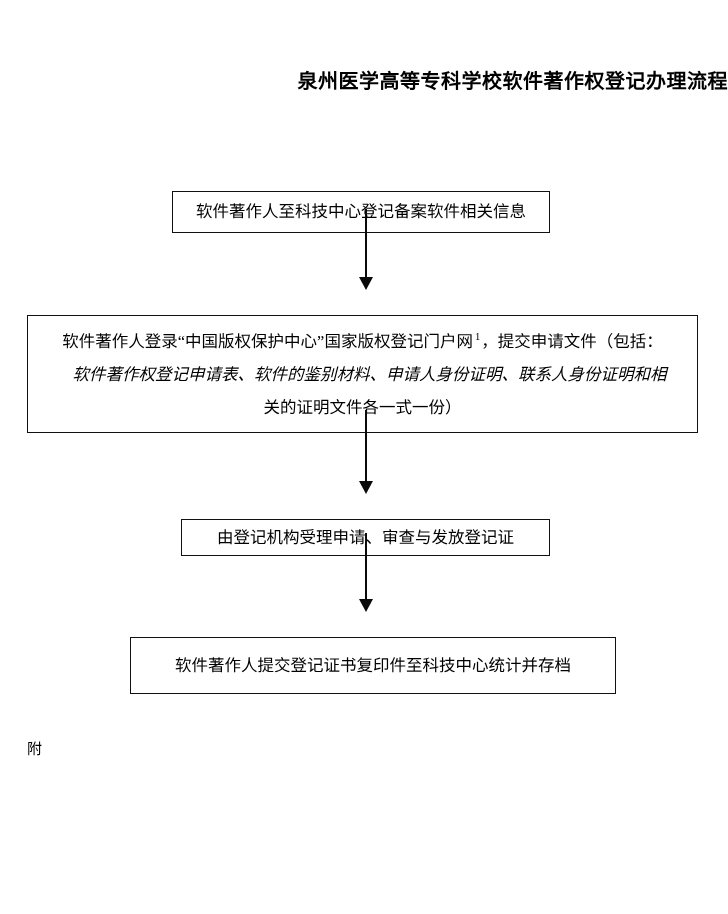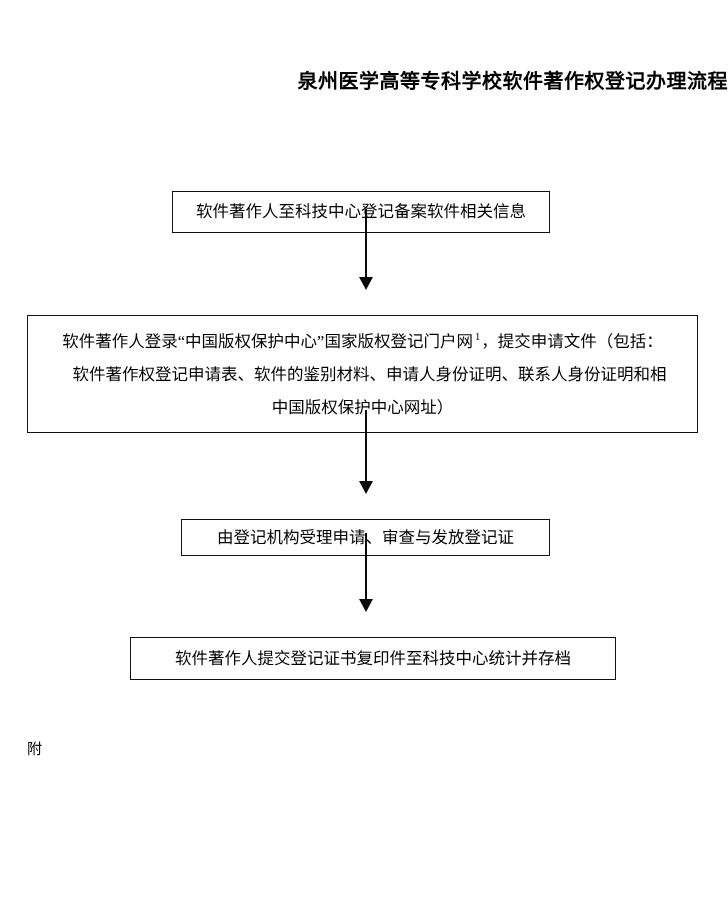--- a/index.html
+++ b/index.html
@@ -86,20 +86,21 @@
   #box-submit .line-1 {
     display: block;
     text-align: left;
     white-space: nowrap;
   }
   #box-submit .line-2 {
     display: block;
     text-align: left;
     white-space: nowrap;
     padding-left: 14px;
+    font-style: italic;
   }
   #box-submit .line-3 {
     display: block;
     text-align: center;
   }
   sup.footnote-marker {
     font-size: 10.5px;
     vertical-align: super;
     line-height: 0;
     padding: 0 1px 0 2px;
@@ -112,21 +113,21 @@
     width: 369px;
     height: 37px;
     justify-content: flex-end;
   }
 
   
   #box-archive {
     left: 130px;
     top: 613px;
     width: 486px;
-    height: 43px;
+    height: 57px;
   }
 
   
   .arrow {
     position: absolute;
     width: 16px;
   }
   .arrow .shaft {
     position: absolute;
     left: 7px;
@@ -178,21 +179,21 @@
 
   <div class="arrow" id="arrow-1">
     <div class="shaft"></div>
     <div class="head"></div>
   </div>
 
   <div class="flow-box" id="box-submit">
     <span class="box-text">
       <span class="line-1"><span>软件著作人登录“中国版权保护中心”国家版权登记门户网</span><sup class="footnote-marker">1</sup><span>，提交申请文件（包括：</span></span>
       <span class="line-2">软件著作权登记申请表、软件的鉴别材料、申请人身份证明、联系人身份证明和相</span>
-      <span class="line-3">中国版权保护中心网址）</span>
+      <span class="line-3">关的证明文件各一式一份）</span>
     </span>
   </div>
 
   <div class="arrow" id="arrow-2">
     <div class="shaft"></div>
     <div class="head"></div>
   </div>
 
   <div class="flow-box" id="box-review">
     <span class="box-text">由登记机构受理申请、审查与发放登记证</span>

